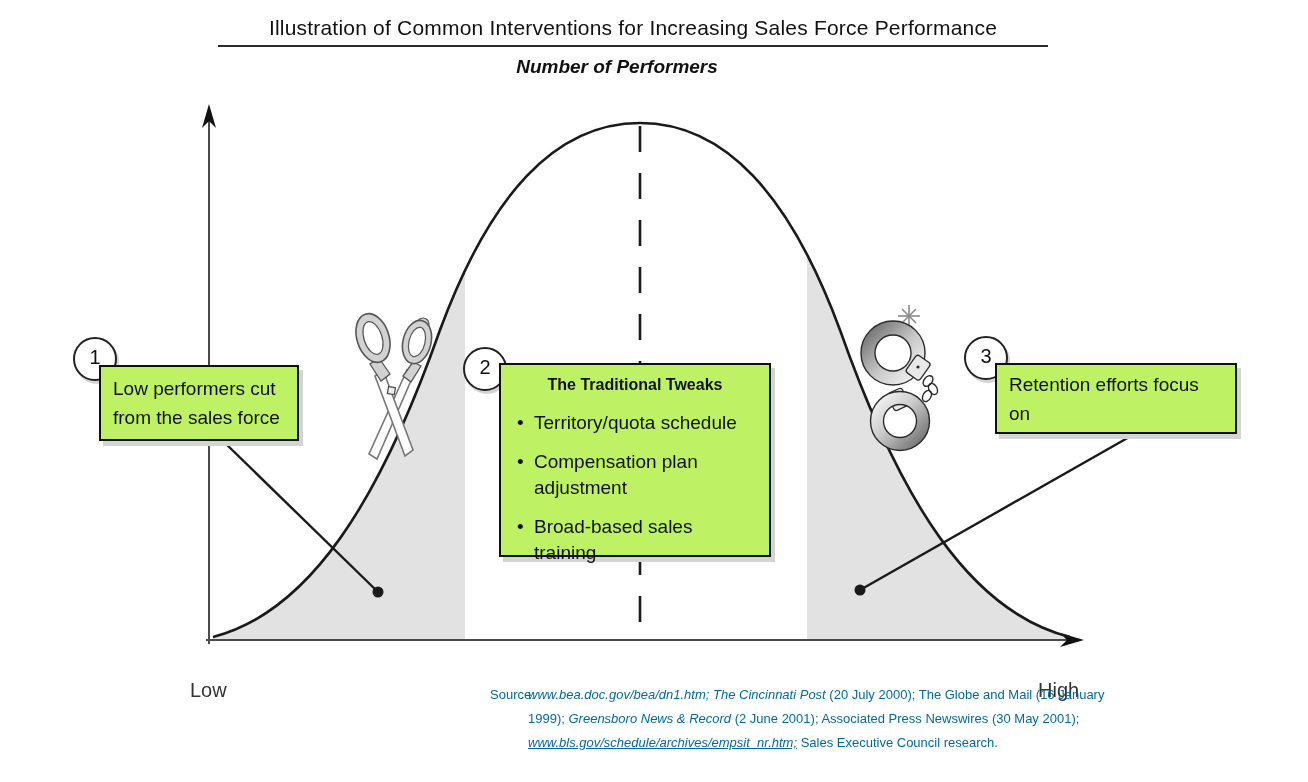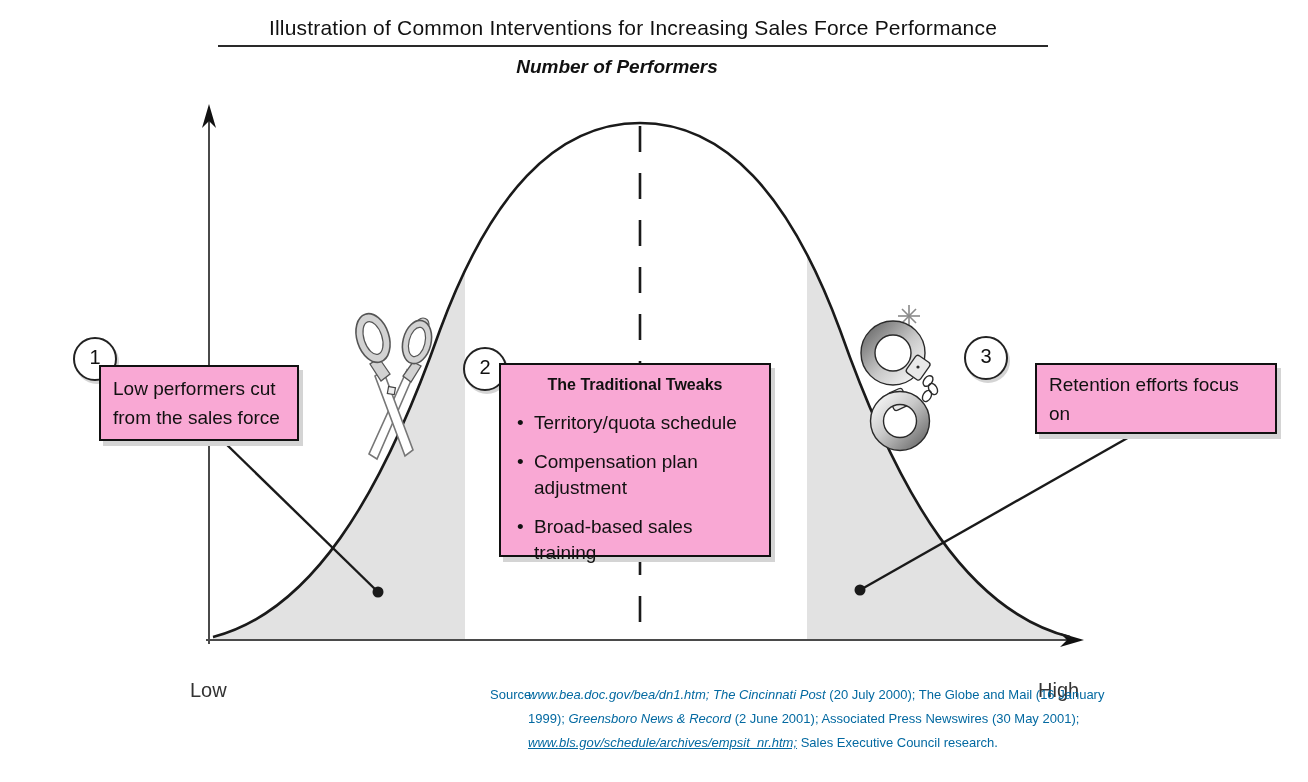--- a/index.html
+++ b/index.html
@@ -18,25 +18,25 @@
     font-size:19px;font-style:italic;font-weight:bold;color:#111;
   }
   .y-label{left:64px;top:252px;font-size:20px;line-height:27px;color:#111;}
   .axis-end-label{font-size:20px;color:#333;margin-top:32px;}
   .badge{
     width:40px;height:40px;border:2px solid #222;border-radius:50%;background:#fff;
     box-shadow:2px 3px 0 #d4d4d4;text-align:center;line-height:37px;font-size:20px;color:#111;
     z-index:5;
   }
   .callout-box{
-    background:#f9a8d4;border:2.5px solid #111;box-shadow:4px 5px 0 #d4d4d4;z-index:6;
+    background:#bef264;border:2.5px solid #111;box-shadow:4px 5px 0 #d4d4d4;z-index:6;
     font-size:19px;line-height:29px;color:#111;box-sizing:border-box;
   }
   .box1{left:99px;top:365px;width:200px;height:76px;padding:7px 0 0 12px;}
-  .box3{left:995px;top:363px;width:242px;height:71px;padding:5px 16px 0 12px;margin-left:40px;}
+  .box3{left:995px;top:363px;width:242px;height:71px;padding:5px 16px 0 12px;}
   .box2{left:499px;top:363px;width:272px;height:194px;padding:8px 10px 0 10px;}
   .box2-title{text-align:center;font-weight:bold;font-size:16px;line-height:24px;}
   .box2 ul{margin:13px 0 0 0;padding:0 0 0 6px;list-style:none;}
   .box2 li{
     font-size:19px;line-height:26px;margin-bottom:13px;padding-left:17px;position:relative;
   }
   .box2 li::before{content:"\2022";position:absolute;left:0;top:0;}
   .source{left:490px;top:683px;font-size:13px;line-height:24px;color:#0369a1;width:810px;}
   .source-label{position:absolute;left:0;top:0;}
   .src-lines{margin-left:38px;}

